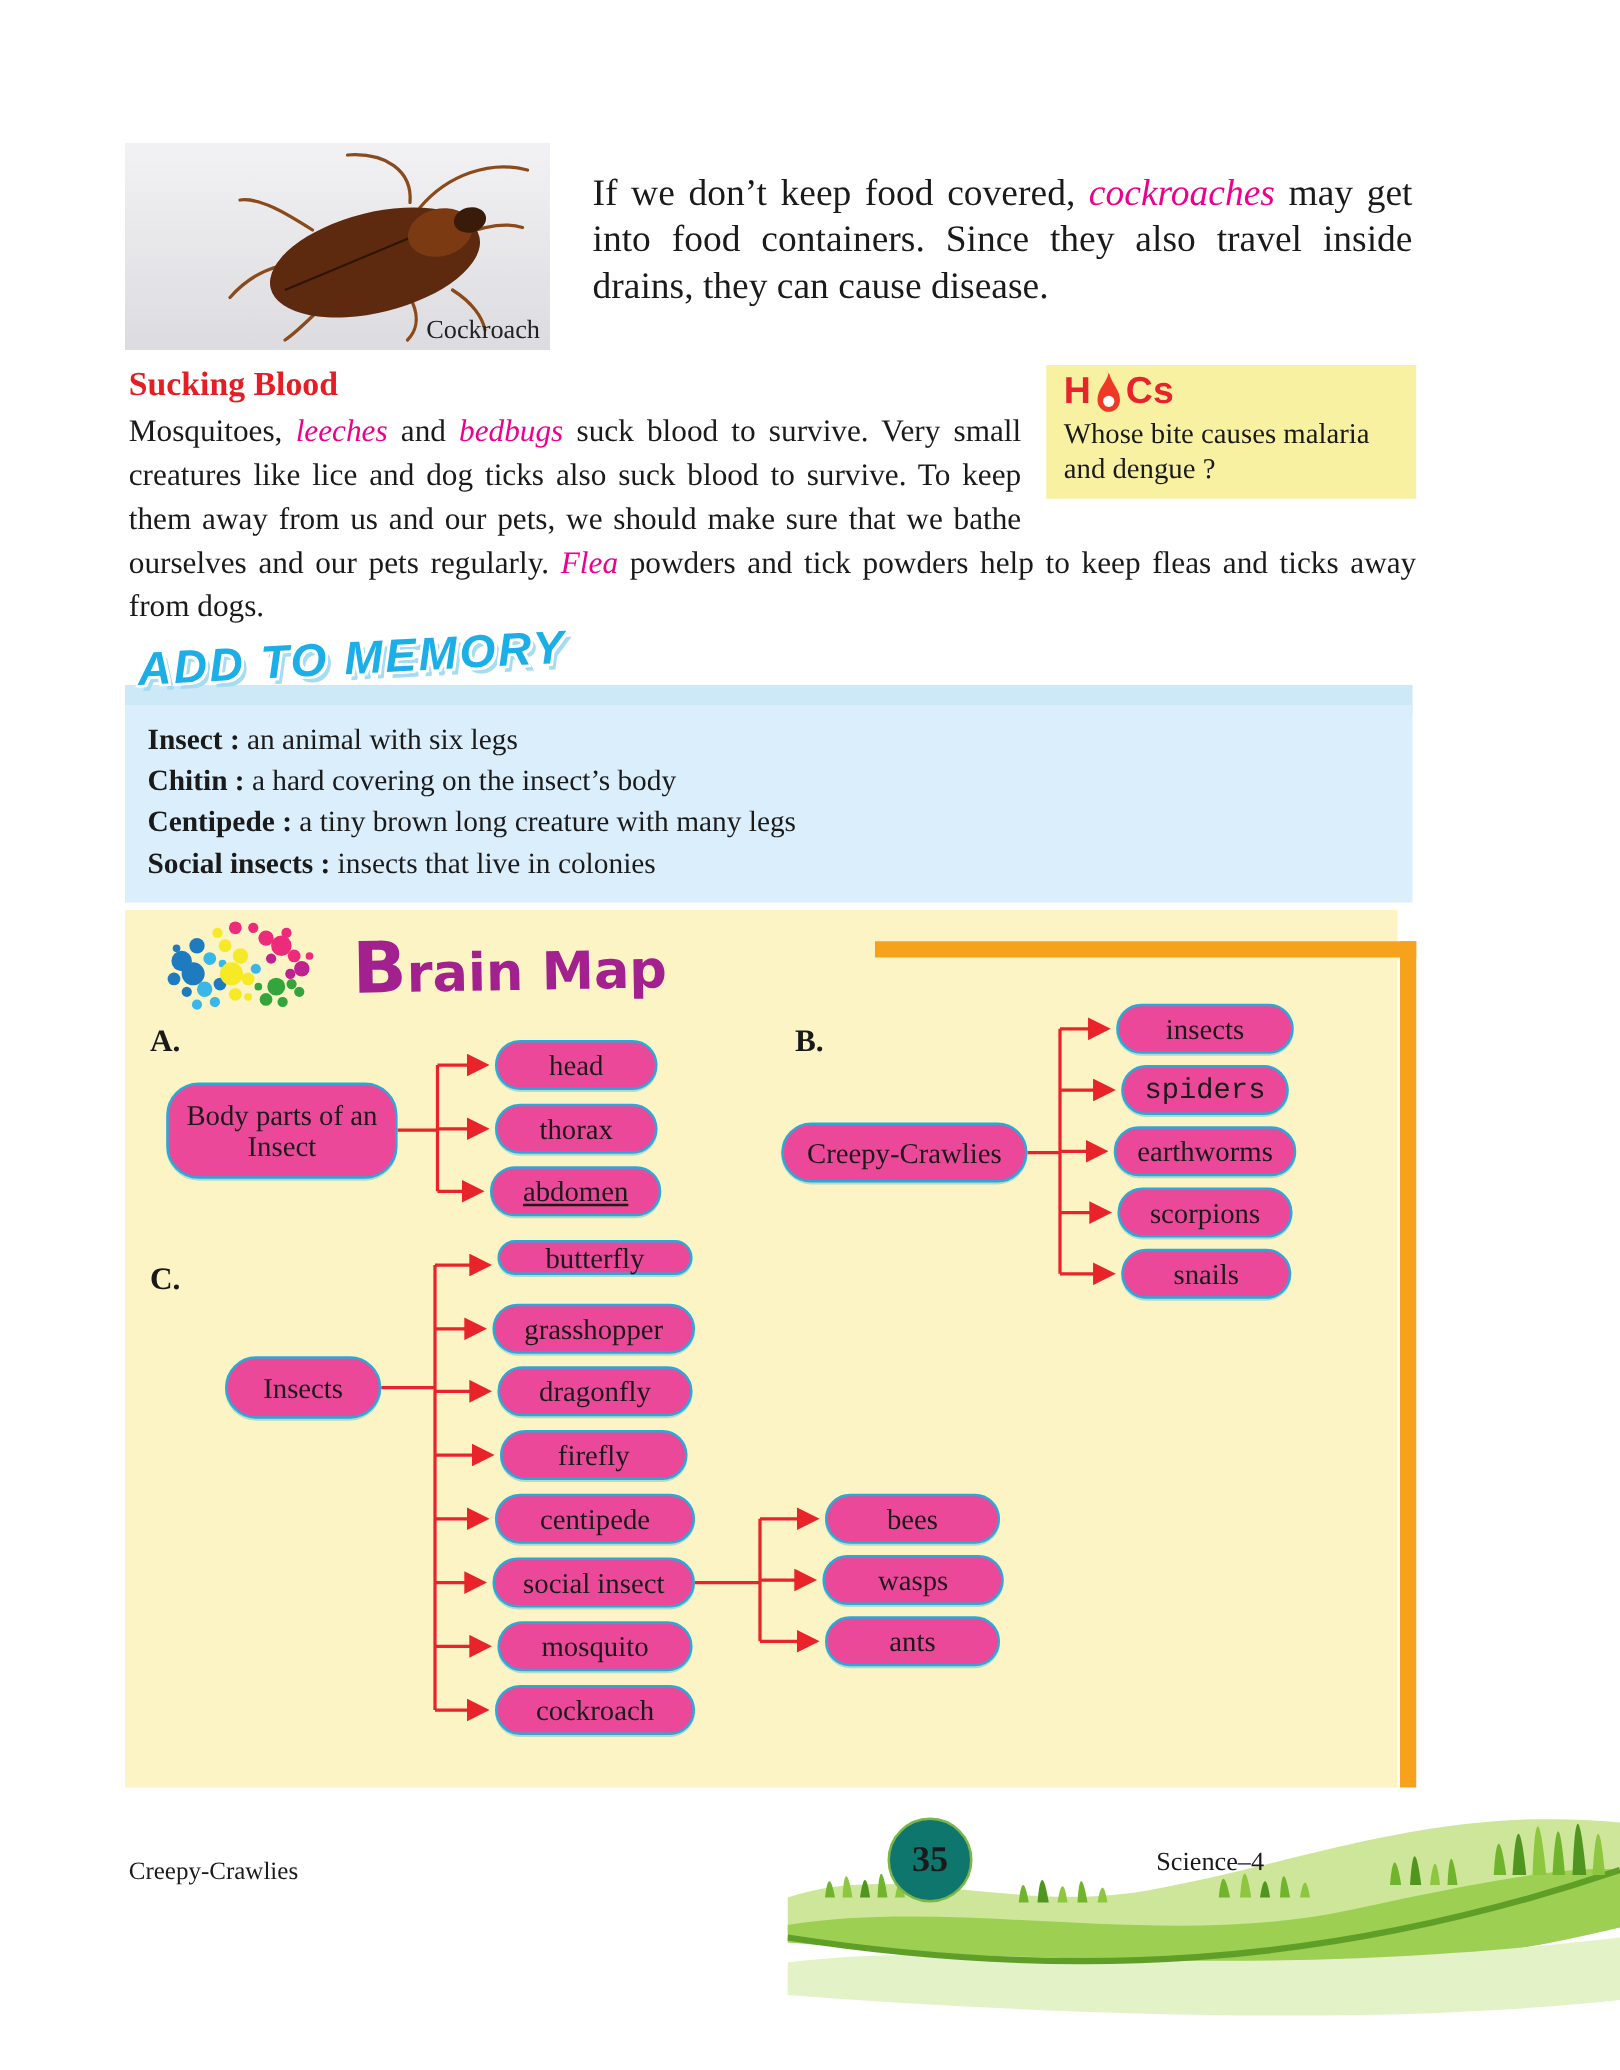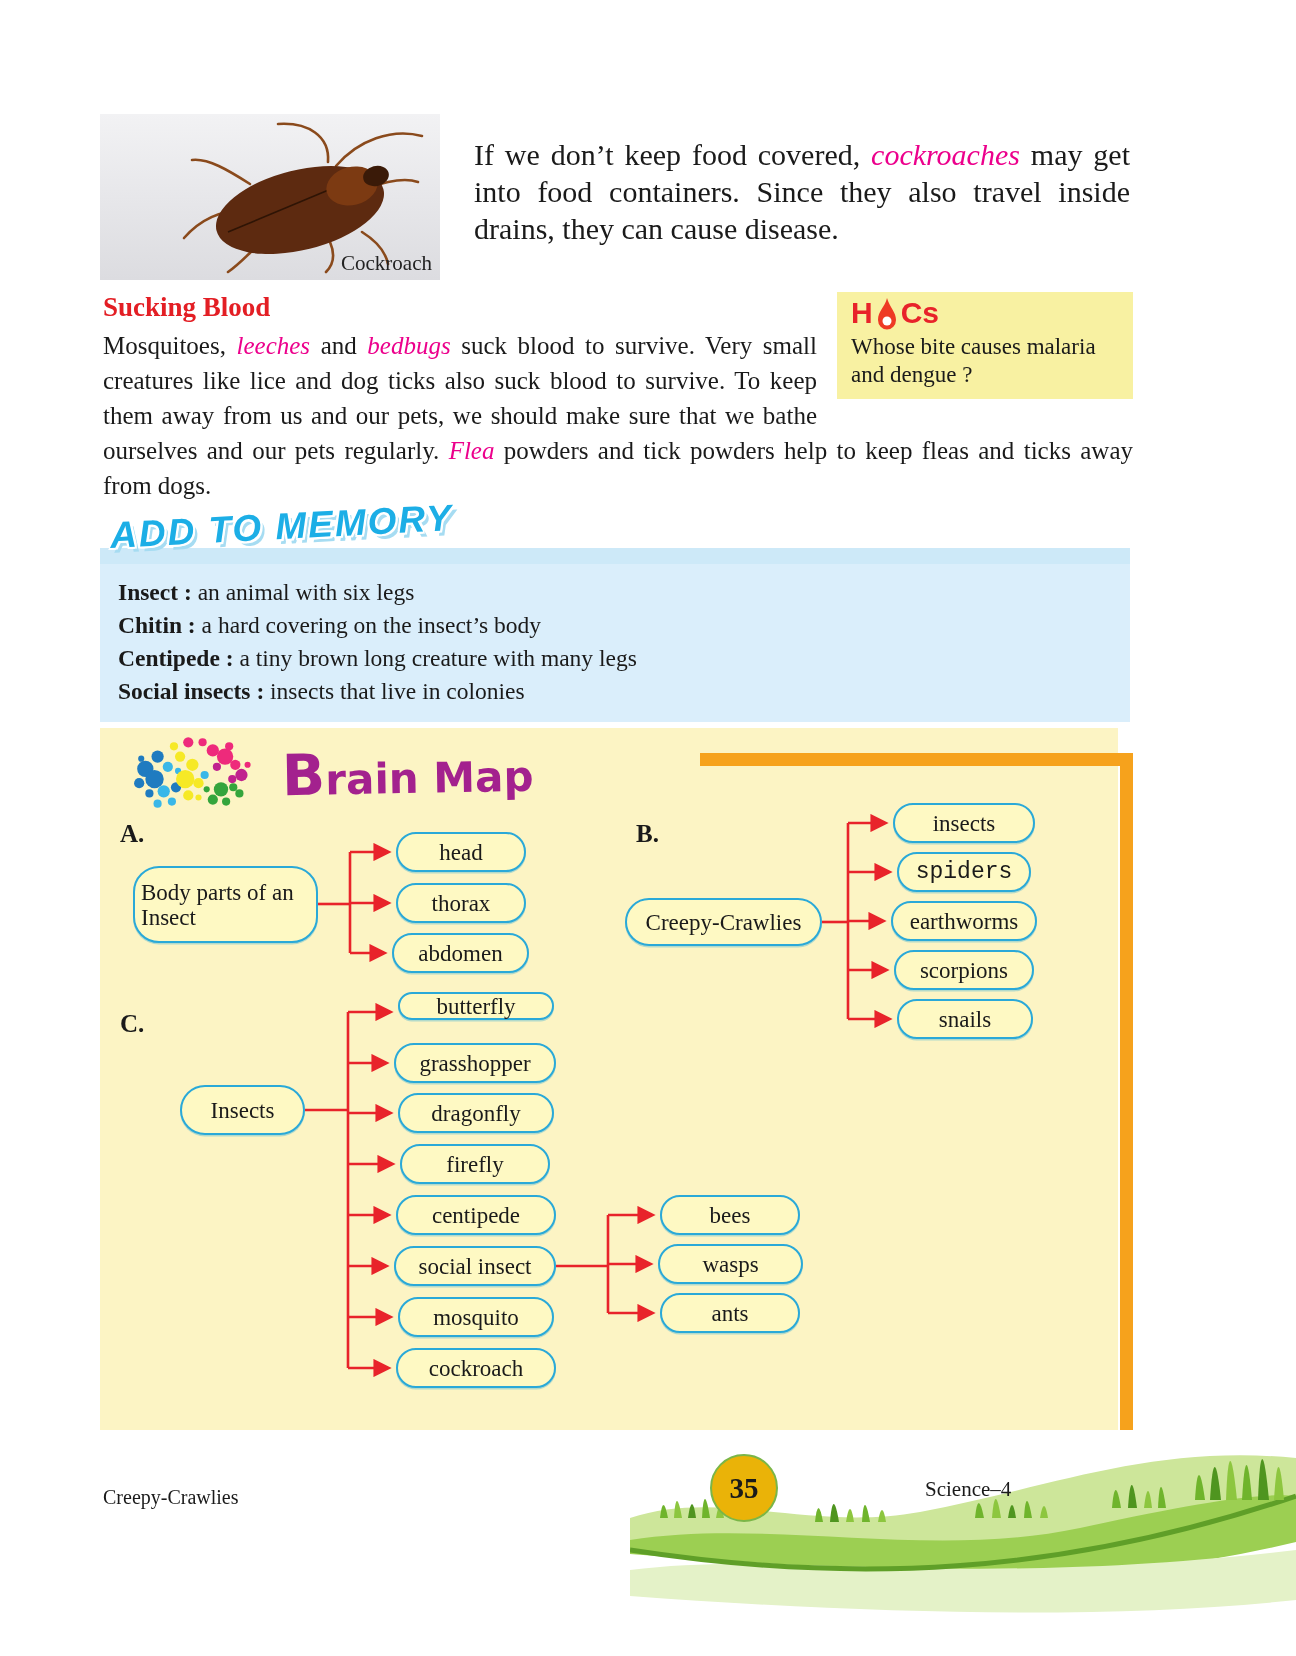--- a/index.html
+++ b/index.html
@@ -41,34 +41,34 @@
 
   
   .brainbox { left:100px; top:728px; width:1018px; height:702px; background:#fcf4c4; }
   .orange-h { left:700px; top:753px; width:433px; height:13px; background:#f6a21c; z-index:2; }
   .orange-v { left:1120px; top:753px; width:13px; height:677px; background:#f6a21c; z-index:2; }
   .brain-icon { left:126px; top:730px; z-index:2; }
   .bm-title { left:282px; top:740px; z-index:2; font-family:"DejaVu Sans",sans-serif; font-weight:bold; font-size:42px; color:#a3218e; transform:rotate(-1deg); }
   .bm-title::first-letter { font-size:1.35em; }
   .bm-label { position:absolute; z-index:2; font-size:25px; font-weight:bold; }
   .node {
-    position:absolute; z-index:3; box-sizing:border-box; background:#fef9c3;
+    position:absolute; z-index:3; box-sizing:border-box; background:#ec4899;
     border:2.6px solid #2aa9d8; border-radius:22px;
-    display:flex; align-items:center; justify-content:center; 
+    display:flex; align-items:center; justify-content:center; text-align:center;
     font-size:23px; line-height:25px; padding:2px 6px;
     box-shadow:0 1.5px 0 rgba(42,169,216,.35);
   }
   .node-root { border-radius:26px; }
   .connectors { position:absolute; left:100px; top:728px; z-index:2; pointer-events:none; }
 
   
   .footer-left { left:103px; top:1486px; font-size:20px; z-index:3; }
   .wave-svg { left:630px; top:1400px; z-index:1; }
   .page-circle {
-    left:710px; top:1454px; width:64px; height:64px; background:#eab308;
+    left:710px; top:1454px; width:64px; height:64px; background:#0f766e;
     border:2px solid #7ab648; border-radius:50%; display:flex; align-items:center; justify-content:center;
     font-size:29px; font-weight:bold; z-index:3;
   }
   .footer-right { left:925px; top:1477px; font-size:21px; z-index:3; }
 </style>
 </head>
 <body>
 
 <div class="page">
 
@@ -216,21 +216,21 @@
       <path d="M508,487 L508,585"></path>
       <path d="M508,487 L552,487" marker-end="url(#arr)"></path>
       <path d="M508,536 L550,536" marker-end="url(#arr)"></path>
       <path d="M508,585 L552,585" marker-end="url(#arr)"></path>
     </g>
   </svg>
 
   <div class="node node-root" style="left:133px;top:866px;width:185px;height:77px;">Body parts of an Insect</div>
   <div class="node" style="left:396px;top:832px;width:130px;height:40px;">head</div>
   <div class="node" style="left:396px;top:883px;width:130px;height:40px;">thorax</div>
-  <div class="node" style="left:392px;top:933px;width:137px;height:40px;">abdomen</div>
+  <div class="node" style="left:392px;top:933px;width:137px;height:40px;text-decoration:underline;">abdomen</div>
 
   <div class="node node-root" style="left:625px;top:898px;width:197px;height:48px;">Creepy-Crawlies</div>
   <div class="node" style="left:893px;top:803px;width:142px;height:40px;">insects</div>
   <div class="node" style="left:897px;top:852px;width:134px;height:40px;font-family:Liberation Mono, monospace;">spiders</div>
   <div class="node" style="left:891px;top:901px;width:146px;height:40px;">earthworms</div>
   <div class="node" style="left:894px;top:950px;width:140px;height:40px;">scorpions</div>
   <div class="node" style="left:897px;top:999px;width:136px;height:40px;">snails</div>
 
   <div class="node node-root" style="left:180px;top:1085px;width:125px;height:50px;">Insects</div>
   <div class="node" style="left:398px;top:992px;width:156px;height:28px;">butterfly</div>

